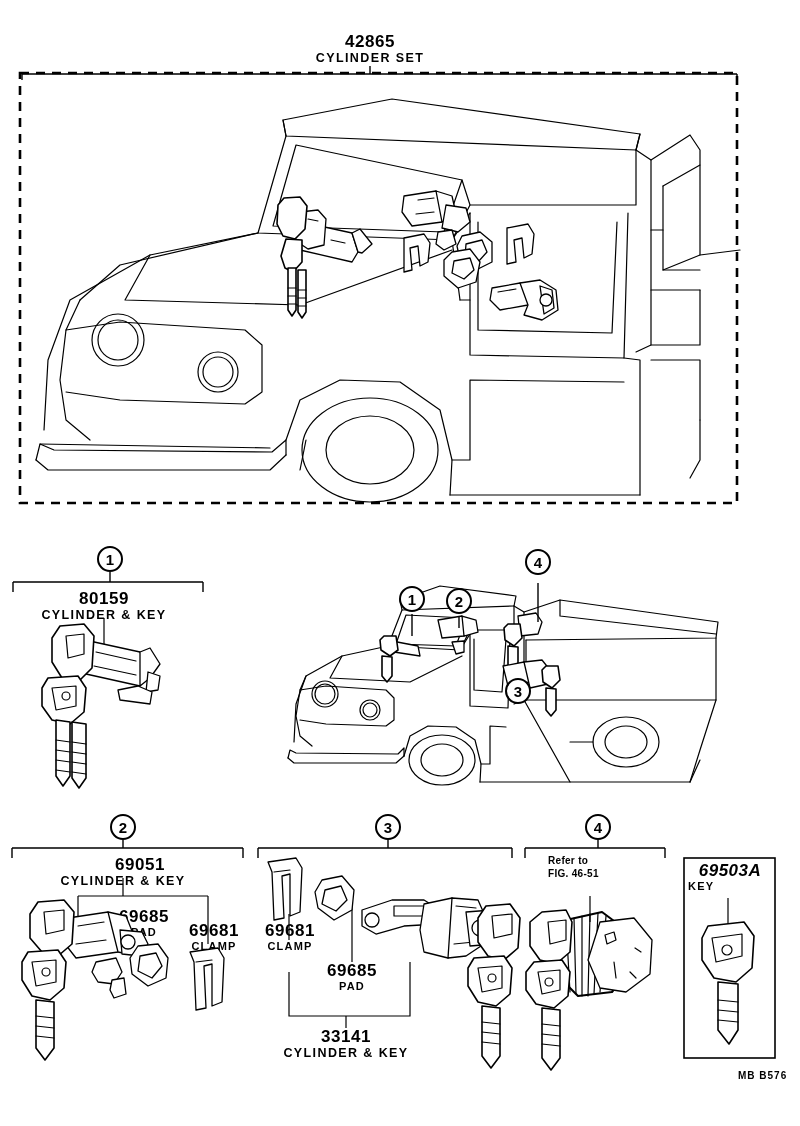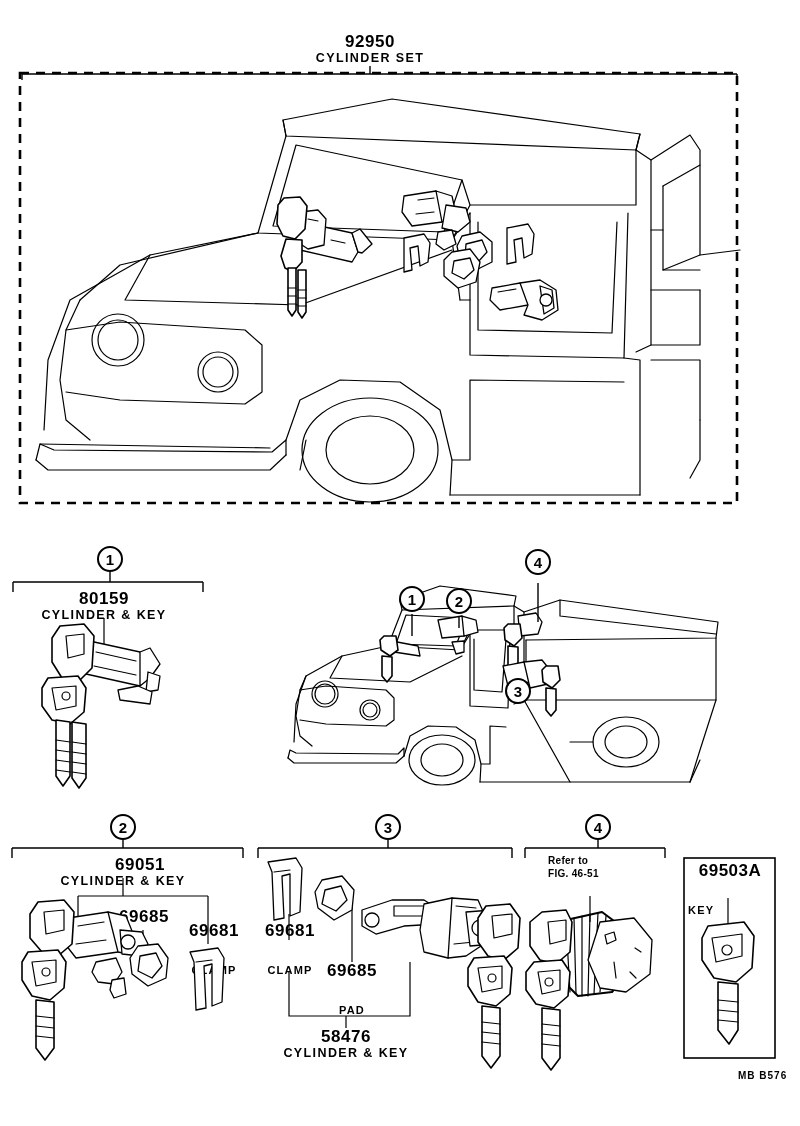--- a/index.html
+++ b/index.html
@@ -6,41 +6,41 @@
   html,body{margin:0;padding:0;background:#ffffff;}
   body{
     width:800px;height:1126px;position:relative;overflow:hidden;
     font-family:"Liberation Sans","DejaVu Sans",sans-serif;
     color:#000;
   }
   .stage{position:absolute;left:0;top:0;width:800px;height:1126px;}
   .lbl{position:absolute;text-align:center;line-height:1.05;white-space:nowrap;}
   .pnum{font-size:17px;font-weight:bold;letter-spacing:0.5px;}
   .pname{font-size:12.5px;font-weight:bold;letter-spacing:1.4px;text-align:center;}
-  .pname-sm{font-size:11px;font-weight:bold;letter-spacing:1.2px;margin-top:24px;}
+  .pname-sm{font-size:11px;font-weight:bold;letter-spacing:1.2px;}
   .refer{font-size:10px;font-weight:bold;letter-spacing:0.3px;line-height:1.25;text-align:left;}
   .footer{position:absolute;font-size:10px;font-weight:bold;letter-spacing:1px;}
   .circnum{
     position:absolute;width:26px;height:26px;border:2px solid #000;border-radius:50%;
     font-size:15px;font-weight:bold;display:flex;align-items:center;justify-content:center;
     background:#fff;box-sizing:border-box;
   }
   svg{position:absolute;left:0;top:0;overflow:visible;}
   .ln{stroke:#000;fill:none;}
   .art{stroke:#000;fill:none;stroke-width:1.2;stroke-linejoin:round;stroke-linecap:round;}
   .artf{stroke:#000;fill:#fff;stroke-width:1.3;stroke-linejoin:round;stroke-linecap:round;}
   .artk{stroke:#000;fill:#fff;stroke-width:1.6;stroke-linejoin:round;stroke-linecap:round;}
   .thick{stroke:#000;fill:none;stroke-width:2.1;stroke-linejoin:round;stroke-linecap:round;}
 </style>
 </head>
 <body>
 
 <div class="stage">
 
-  <div class="lbl pnum" style="left:310px;top:33px;width:120px;">92950</div>
+  <div class="lbl pnum" style="left:310px;top:33px;width:120px;">42865</div>
   <div class="lbl pname" style="left:310px;top:52px;width:120px;">CYLINDER SET</div>
 
   <svg width="800" height="1126">
     <path class="ln" style="stroke-width:1.4" d="M370,66 L370,74"></path>
     <path class="ln" style="stroke-width:1.4" d="M22,74 L737,74"></path>
     <path class="ln" style="stroke-width:1.4" d="M22,74 L22,80 M737,74 L737,80"></path>
 
     <path class="ln" style="stroke-width:2.6;stroke-dasharray:9 7" d="M20,73 L737,73 L737,503 L20,503 Z"></path>
   </svg>
 
@@ -290,21 +290,21 @@
 
     <path class="ln" style="stroke-width:1.2" d="M352,902 L352,962"></path>
 
     <path class="ln" style="stroke-width:1.2" d="M289,972 L289,1016 L410,1016 L410,962"></path>
     <path class="ln" style="stroke-width:1.2" d="M346,1016 L346,1028"></path>
   </svg>
   <div class="lbl pnum" style="left:248px;top:922px;width:84px;">69681</div>
   <div class="lbl pname-sm" style="left:248px;top:941px;width:84px;">CLAMP</div>
   <div class="lbl pnum" style="left:310px;top:962px;width:84px;">69685</div>
   <div class="lbl pname-sm" style="left:310px;top:981px;width:84px;">PAD</div>
-  <div class="lbl pnum" style="left:294px;top:1028px;width:104px;">58476</div>
+  <div class="lbl pnum" style="left:294px;top:1028px;width:104px;">33141</div>
   <div class="lbl pname" style="left:276px;top:1047px;width:140px;">CYLINDER &amp; KEY</div>
 
   <svg width="800" height="1126">
 
     <path class="artf" d="M268,862 L296,858 L302,868 L300,912 L290,916 L290,874 L282,876 L284,918 L274,920 L272,872 Z"></path>
     <path class="art" d="M274,872 L290,870"></path>
 
     <path class="artf" d="M322,880 L342,876 L354,890 L352,910 L334,920 L318,908 L315,892 Z"></path>
     <path class="artf" d="M325,890 L341,886 L347,900 L336,911 L322,904 Z"></path>
 
@@ -359,21 +359,21 @@
     <path class="art" d="M538,972 L560,970 L560,990 L542,994 Z"></path>
     <circle class="art" cx="549" cy="982" r="4"></circle>
     <path class="artk" d="M542,1008 L560,1010 L560,1058 L551,1070 L542,1058 Z"></path>
     <path class="art" d="M542,1024 L560,1026 M542,1034 L560,1036 M542,1044 L560,1046"></path>
   </svg>
 
   <svg width="800" height="1126">
     <rect class="ln" style="stroke-width:1.6" x="684" y="858" width="91" height="200" fill="none"></rect>
     <path class="ln" style="stroke-width:1.2" d="M728,898 L728,926"></path>
   </svg>
-  <div class="lbl pnum" style="left:688px;top:862px;width:84px;">69503A</div>
+  <div class="lbl pnum" style="left:688px;top:862px;width:84px;font-style:italic;">69503A</div>
   <div class="lbl pname-sm" style="left:688px;top:881px;width:60px;text-align:left;">KEY</div>
 
   <svg width="800" height="1126">
     <path class="artk" d="M708,926 L744,922 L754,936 L752,968 L736,982 L714,978 L702,960 L702,938 Z"></path>
     <path class="art" d="M712,938 L742,934 L742,956 L716,962 Z"></path>
     <circle class="art" cx="727" cy="950" r="5"></circle>
     <path class="artk" d="M718,982 L738,984 L738,1030 L729,1044 L718,1030 Z"></path>
     <path class="art" d="M718,1000 L738,1002 M718,1010 L738,1012 M718,1020 L738,1022"></path>
   </svg>
 

